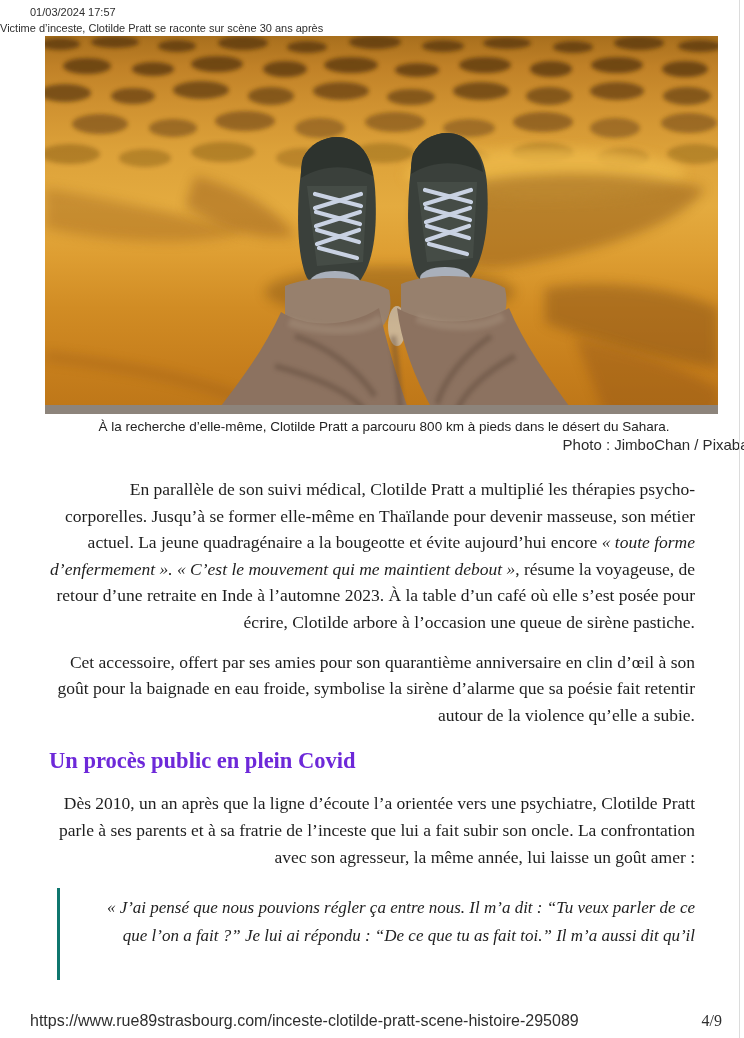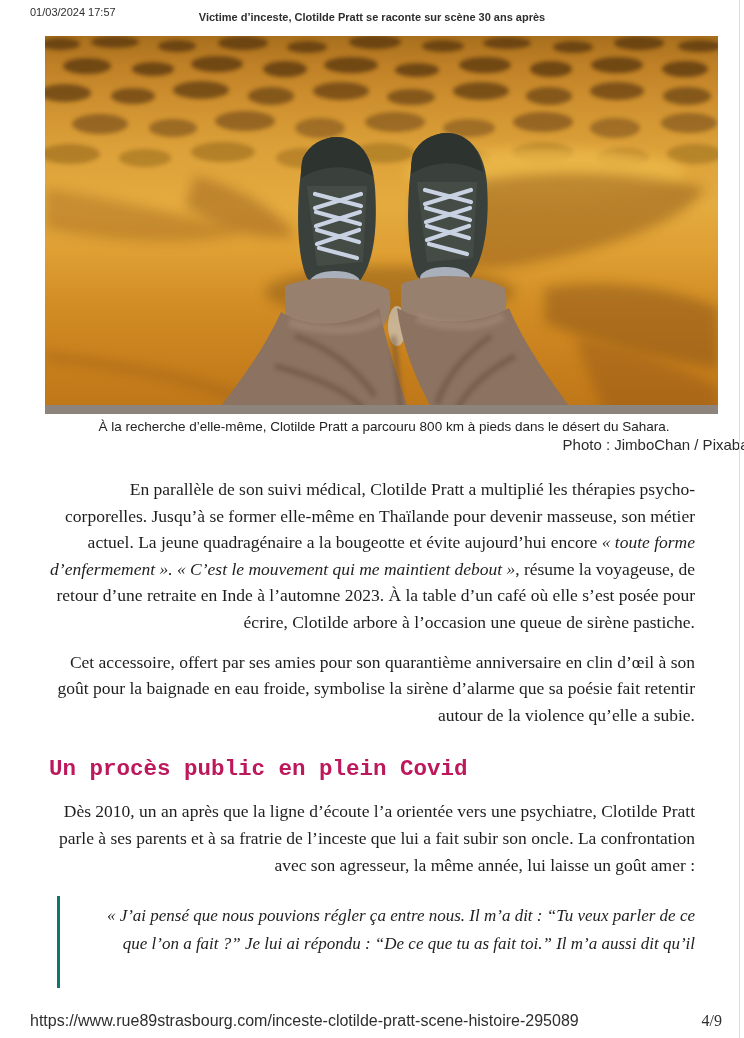--- a/index.html
+++ b/index.html
@@ -3,42 +3,42 @@
 <meta charset="utf-8">
 <style>
   html,body{margin:0;padding:0;}
   body{
     width:744px;height:1038px;position:relative;background:#ffffff;
     font-family:"Liberation Sans",sans-serif;overflow:hidden;
   }
   
   .print-header{position:absolute;top:6px;left:0;width:744px;height:16px;font-size:11px;color:#2e2e2e;}
   .print-header .date{position:absolute;left:30px;top:0;}
-  .print-header .title{position:absolute;left:0;top:5px;width:100%;text-align:center;font-weight:bold;}
+  .print-header .title{position:absolute;left:0;top:16px;width:100%;}
   .print-footer{position:absolute;top:1012px;left:0;width:744px;height:16px;font-size:16px;color:#2e2e2e;padding-left:12px;}
   .print-footer .url{position:absolute;left:30px;top:0;}
   .print-footer .pagenum{position:absolute;right:34px;top:0;font-family:Liberation Serif, serif;}
   .right-edge{position:absolute;left:739px;top:0;width:1px;height:1038px;background:#dcdcdc;}
 
   
   figure{margin:12px;position:absolute;left:33px;top:24px;width:673px;}
   .photo{display:block;width:673px;height:378px;}
   figcaption{position:absolute;top:382px;left:-33px;width:744px;text-align:center;color:#222;}
   .cap-main{font-size:13.5px;line-height:18px;}
   .cap-credit{font-size:15px;line-height:17px;color:#2b2b2b;text-align:right;}
 
   
   .article{
     position:absolute;left:49px;top:476px;width:646px;
     font-family:"Liberation Serif",serif;font-size:17.5px;line-height:26.6px;color:#1e1e1e;
   }
   .article p{margin:0 0 13px 0;text-align:right;}
   .article h2{
-    font-family:Liberation Mono, monospace;font-weight:bold;font-size:22.5px;
-    color:#be185d;margin:28px 0 16px 0;line-height:26px;
+    font-family:Liberation Serif, serif;font-weight:bold;font-size:22.5px;
+    color:#6d28d9;margin:20px 0 16px 0;line-height:26px;
   }
   blockquote{
     margin:18px 0 0 8px;padding:6px 0 0 40px;border-left:3px solid #0f766e;
     font-style:italic;font-size:17px;line-height:28px;min-height:86px;color:#222;
   }
   blockquote p{margin:0;}
 </style>
 </head>
 <body>
 

